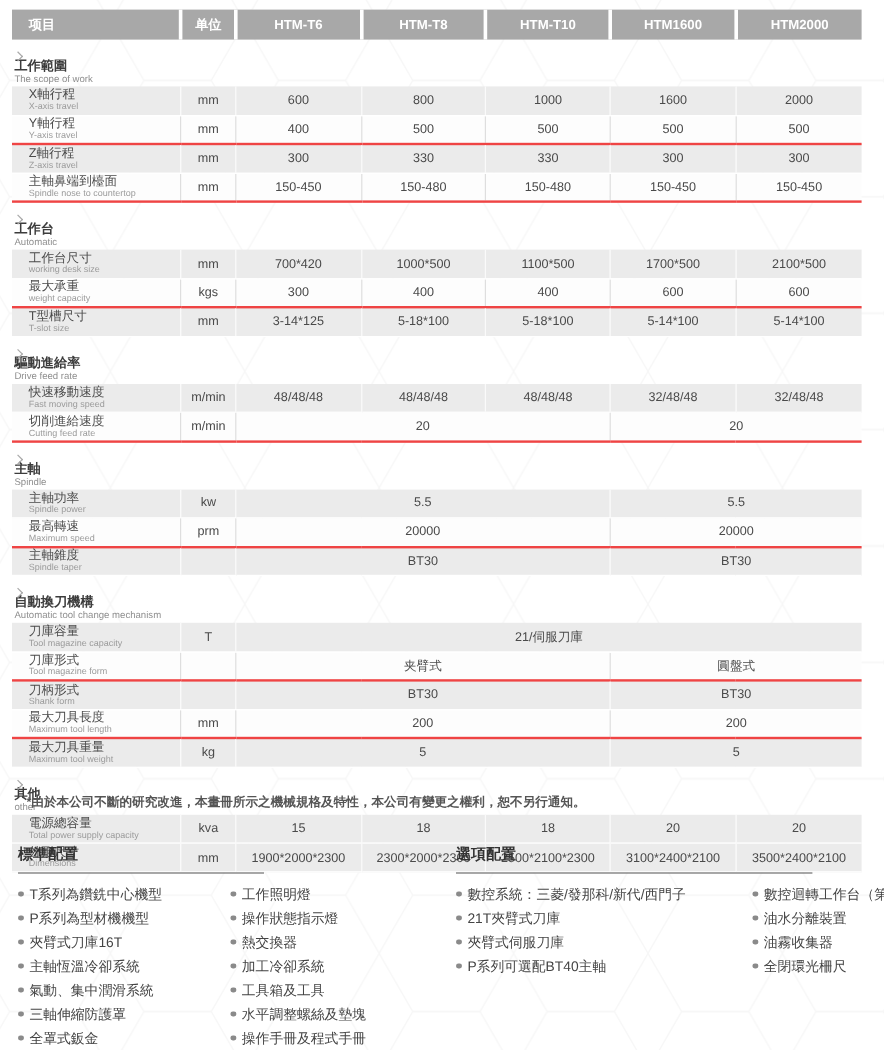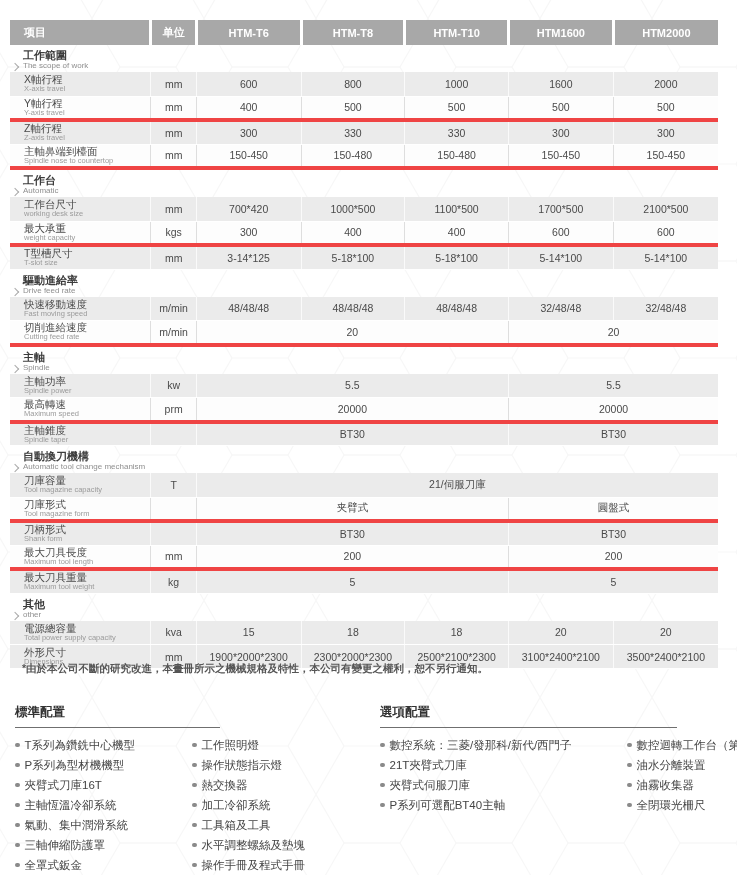--- a/index.html
+++ b/index.html
@@ -6,44 +6,44 @@
   html,body { width:737px; height:875px; background:#ffffff; overflow:hidden;
               font-family:"Liberation Sans", sans-serif; }
   .sheet { position:relative; width:737px; height:875px; }
 
   
   .hexbg { position:absolute; inset:0; z-index:0; pointer-events:none; }
 
   .content { position:relative; z-index:1; }
 
   
-  .tbl-wrap { position:absolute; left:10px; top:20px; width:708px; }
+  .tbl-wrap { position:absolute; left:10px; top:8px; width:708px; }
   table.spec { width:708px; border-collapse:collapse; table-layout:fixed; }
   col.c0{width:140px;} col.c1{width:45px;} col.c2{width:104px;} col.c3{width:103px;}
   col.c4{width:103px;} col.c5{width:104px;} col.c6{width:104px;}
 
   tr.head th { background:#a8a8a8; color:#ffffff; font-size:11px; font-weight:bold;
                height:25px; border-left:3px solid #ffffff; }
   tr.head th:first-child { border-left:none; text-align:left; padding-left:14px; }
 
   td.section { padding:5px 0 2px 2px; background:transparent; }
-  .sec-inner { display:flex; align-items:flex-end; }
+  .sec-inner { display:flex; align-items:flex-start;flex-direction:column; }
   .chev { width:6px; height:6px; border-top:1.4px solid #a9a9a9; border-right:1.4px solid #a9a9a9;
           transform:rotate(45deg); margin:6px 5px 0 0; flex:0 0 auto; }
   .sec-zh { font-size:11px; font-weight:bold; color:#3c3c3c; line-height:11px; }
   .sec-en { font-size:8px; color:#8f8f8f; line-height:9px; }
 
   tr.data td { height:24px; vertical-align:middle; font-size:10.5px; color:#4a4a4a;
                text-align:center; }
   tr.data td.lbl { text-align:left; padding-left:14px; }
   .lbl-zh { font-size:10.5px; color:#4a4a4a; line-height:11px; display:block; }
   .lbl-en { font-size:7.5px; color:#9b9b9b; line-height:8px; display:block; transform-origin:left; }
 
   tr.rg td { background:#ebebeb; border-bottom:1px solid #ffffff; }
-  tr.rw td { background:#fdfdfd; border-bottom:4px solid #ef4444; }
+  tr.rw td { background:#fdfdfd; border-bottom:2px solid #ef4444; }
   tr.rg td + td { border-left:1px solid #fafafa; }
   tr.rw td + td { border-left:1px solid #dedede; }
 
   
   .footnote { position:absolute; left:22px; top:662px; font-size:10.5px; color:#555555;font-weight:bold; }
 
   
   .configs { position:absolute; left:15px; top:704px; width:712px; display:flex; }
   .cfg-block-left  { width:350px; flex:0 0 auto; }
   .cfg-block-right { margin-left:15px; flex:1; }

